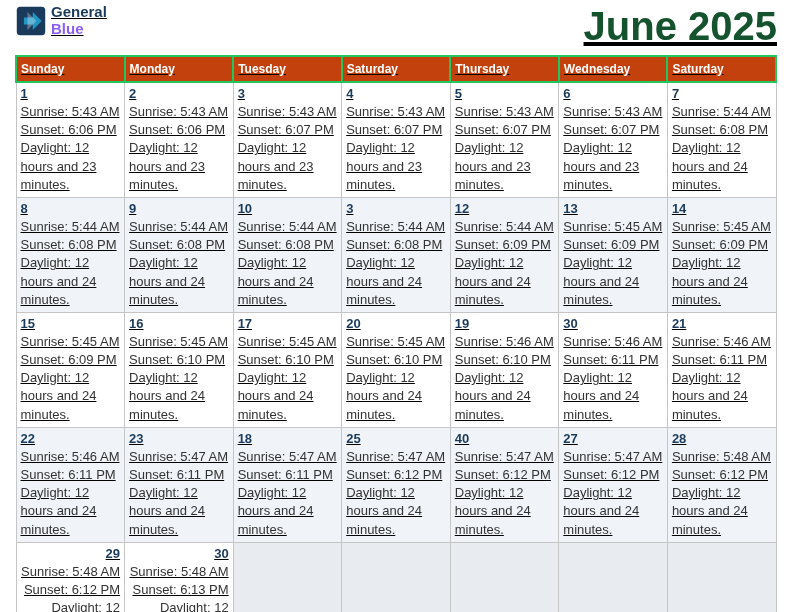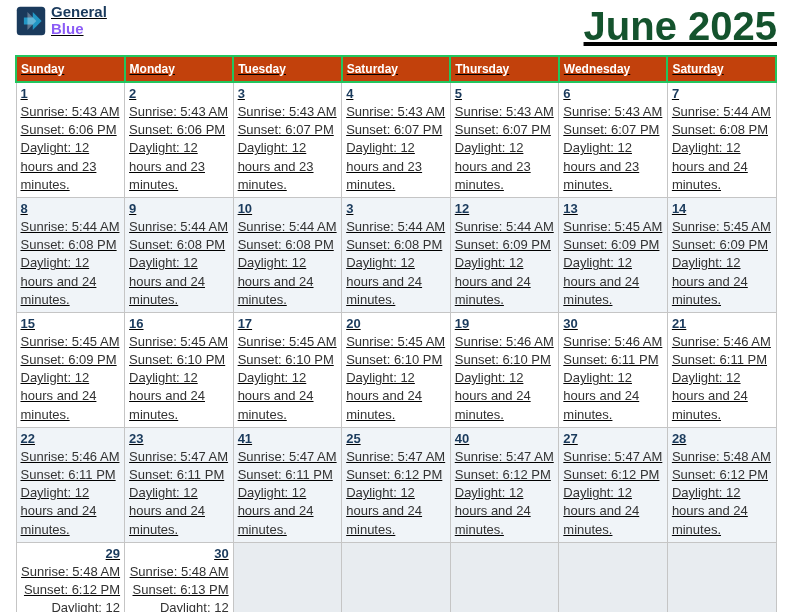--- a/index.html
+++ b/index.html
@@ -317,21 +317,21 @@
   </td>
           <td>
     <span class="day-num">23</span>
     <div class="day-info">
       Sunrise: 5:47 AM<br>
       Sunset: 6:11 PM<br>
       Daylight: 12 hours and 24 minutes.
     </div>
   </td>
           <td>
-    <span class="day-num">41</span>
+    <span class="day-num">18</span>
     <div class="day-info">
       Sunrise: 5:47 AM<br>
       Sunset: 6:11 PM<br>
       Daylight: 12 hours and 24 minutes.
     </div>
   </td>
           <td>
     <span class="day-num">25</span>
     <div class="day-info">
       Sunrise: 5:47 AM<br>

